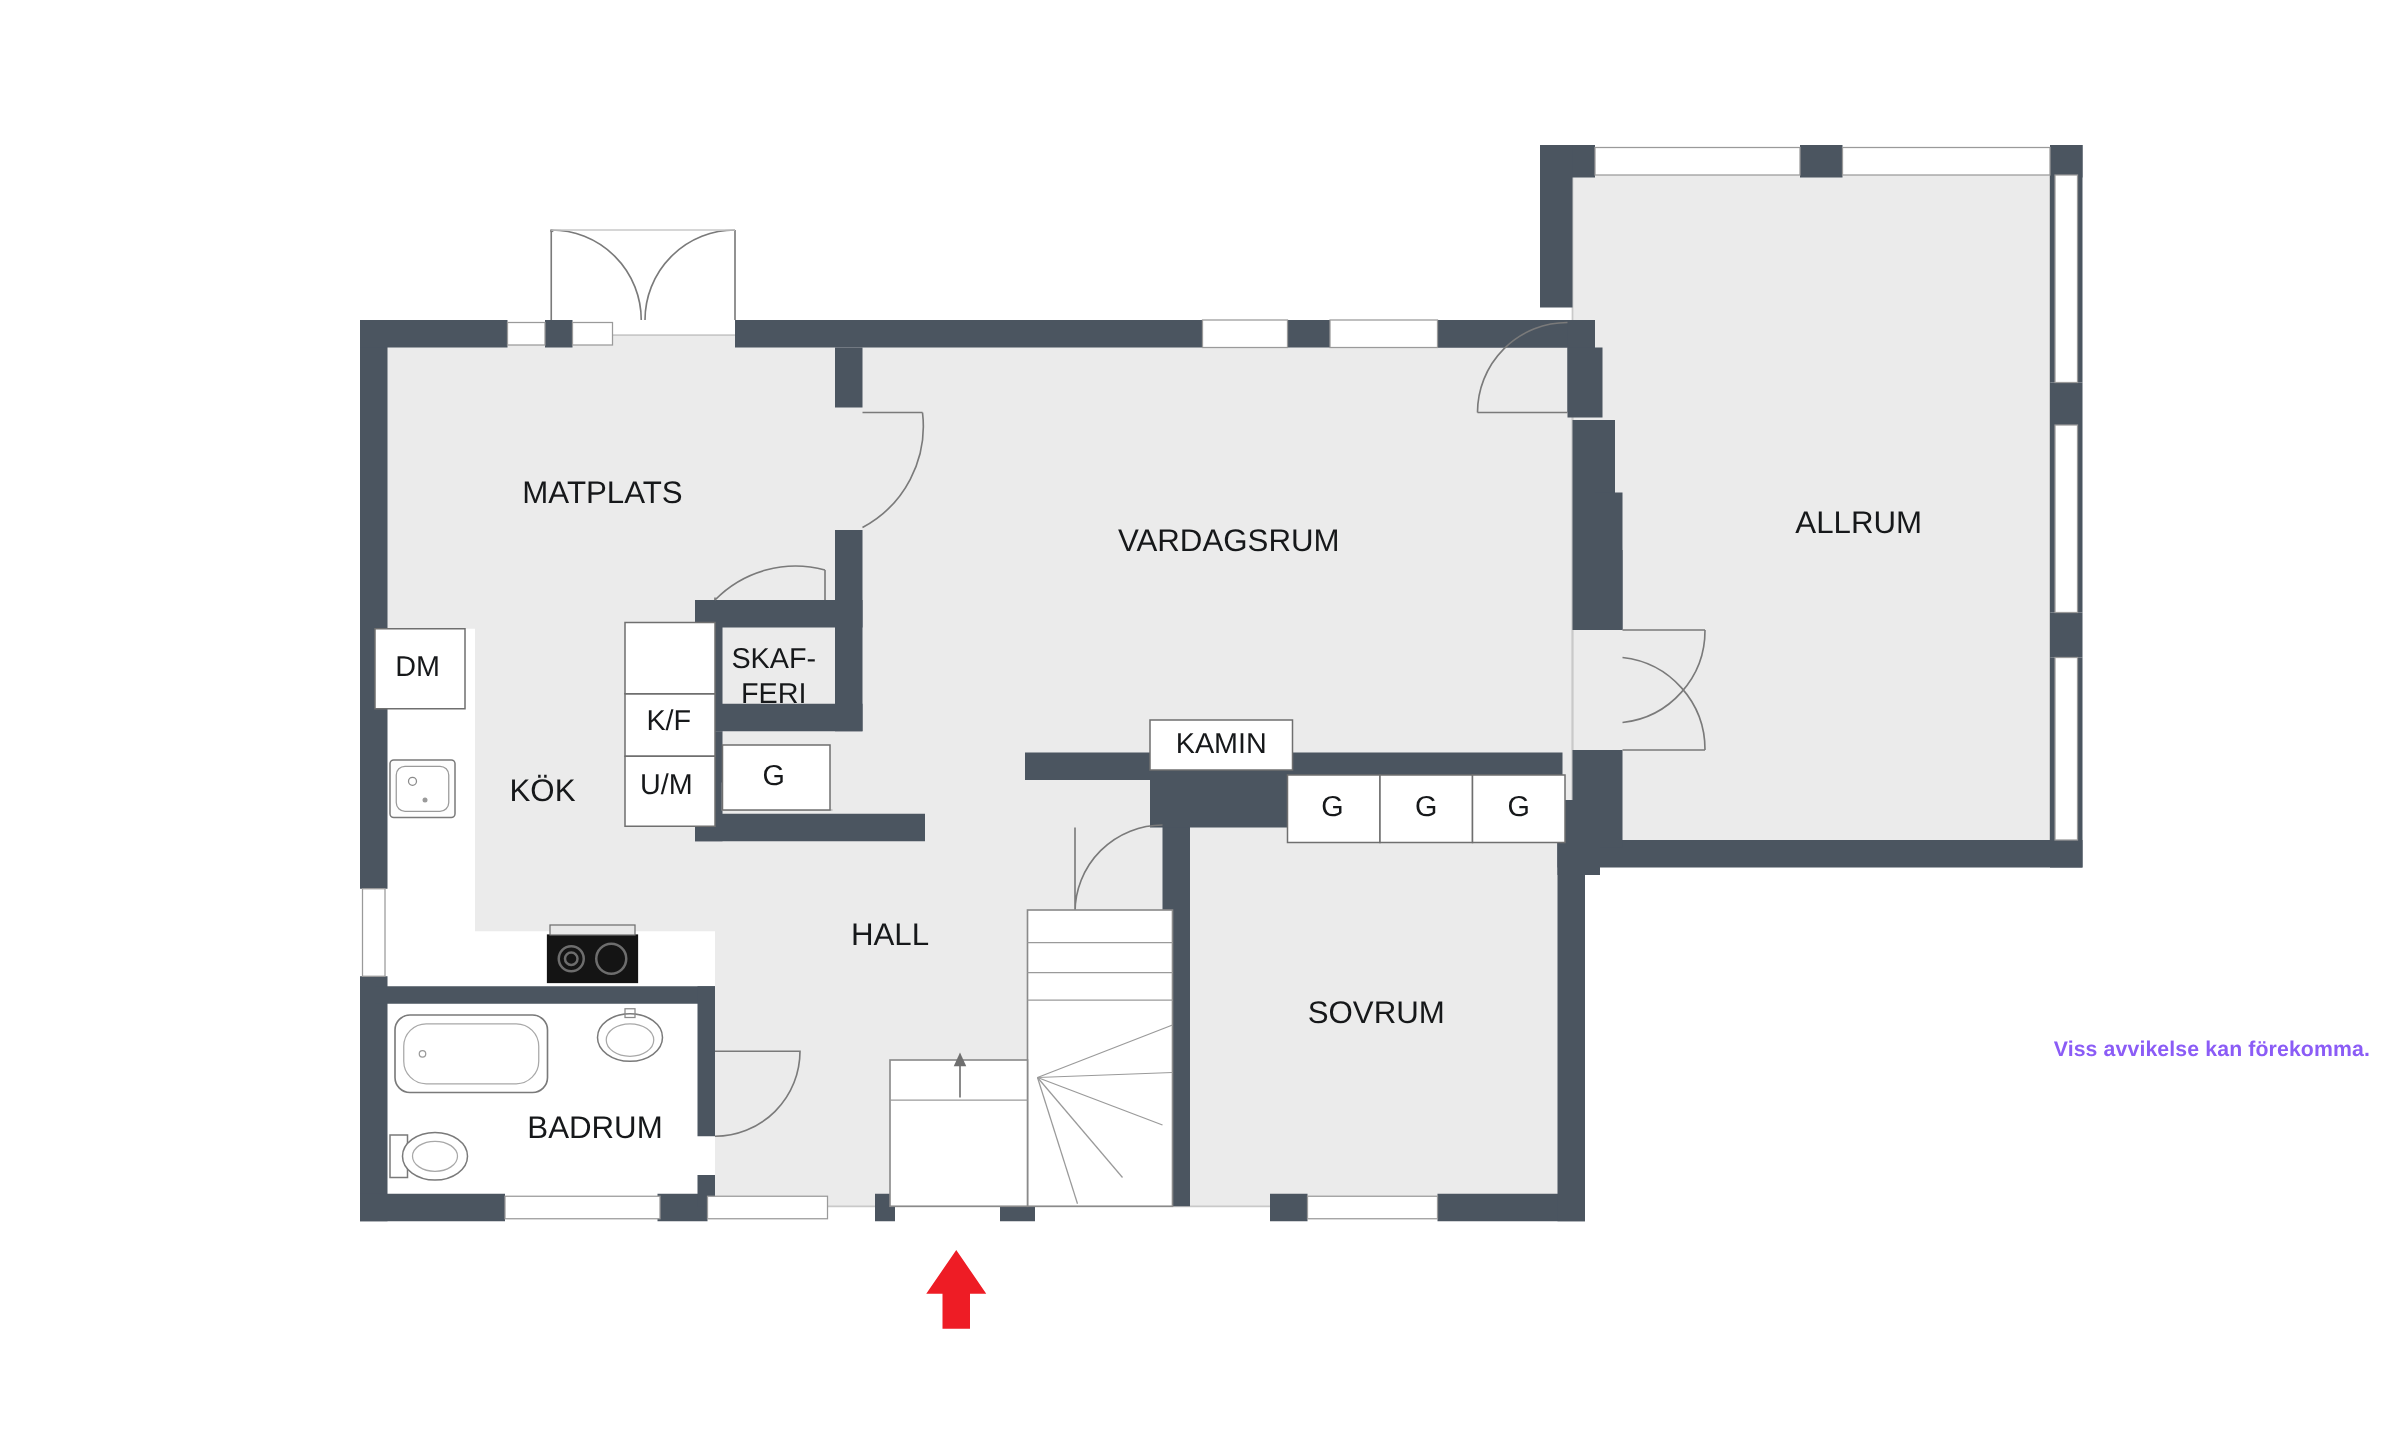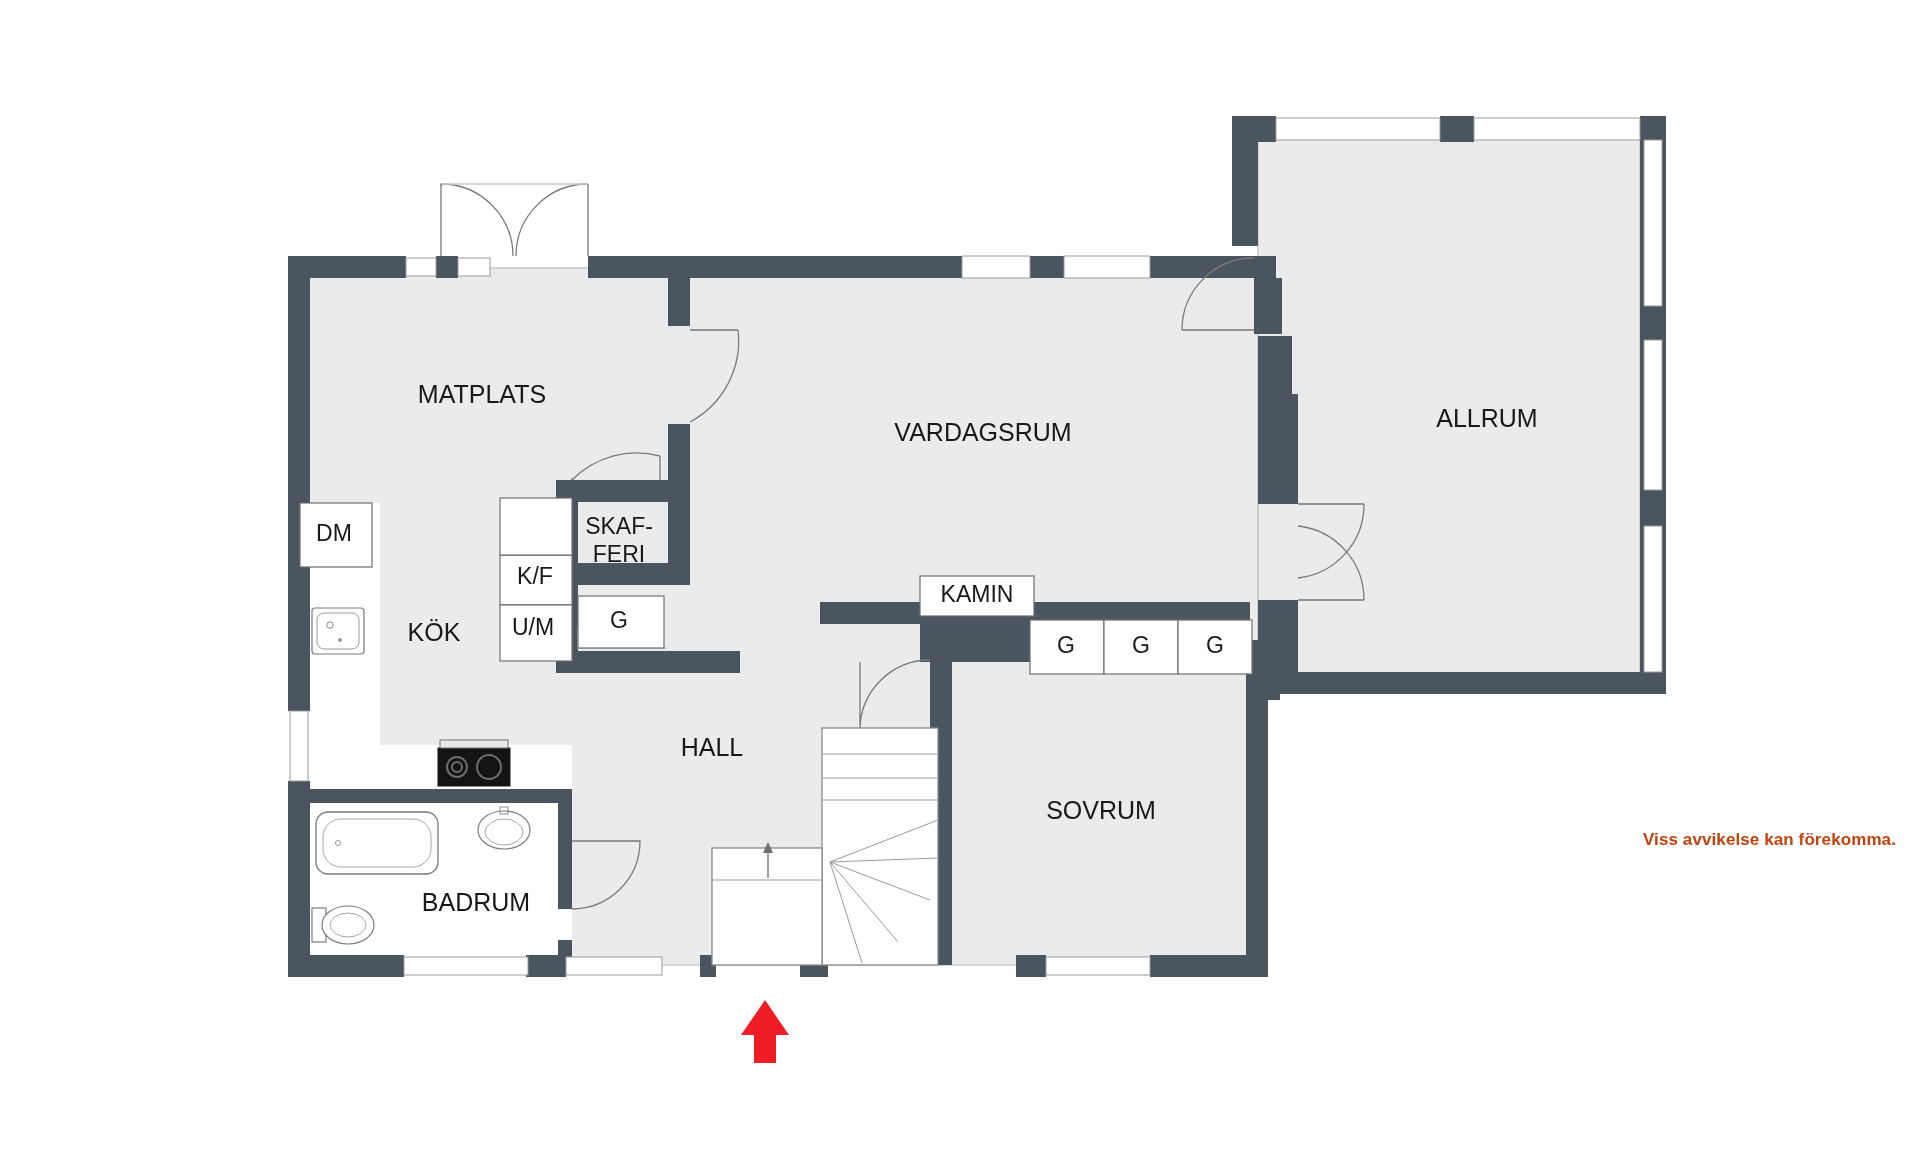--- a/index.html
+++ b/index.html
@@ -21,21 +21,21 @@
     width: 1920px;
     height: 868px;
   }
   .disclaimer {
     position: absolute;
     right: 24px;
     bottom: 18px;
     font-family: "Liberation Sans", sans-serif;
     font-size: 17px;
     font-weight: bold;
-    color: #c2410c;
+    color: #8b5cf6;
     letter-spacing: 0.1px;
   }
   svg { display:block; }
   text.room-label {
     font-family: "Liberation Sans", sans-serif;
     font-size: 25px;
     fill: #16181a;
     text-anchor: middle;
     dominant-baseline: middle;
   }

